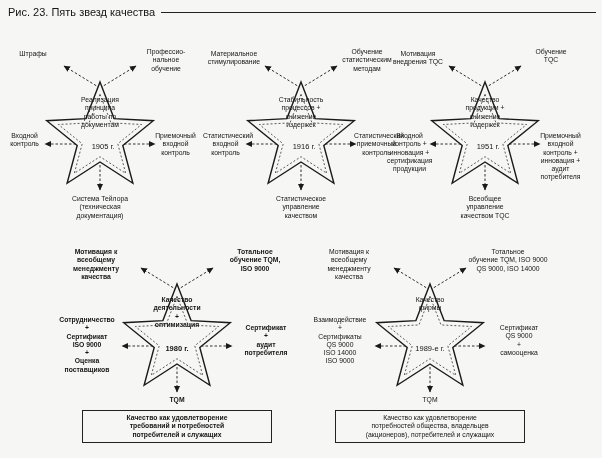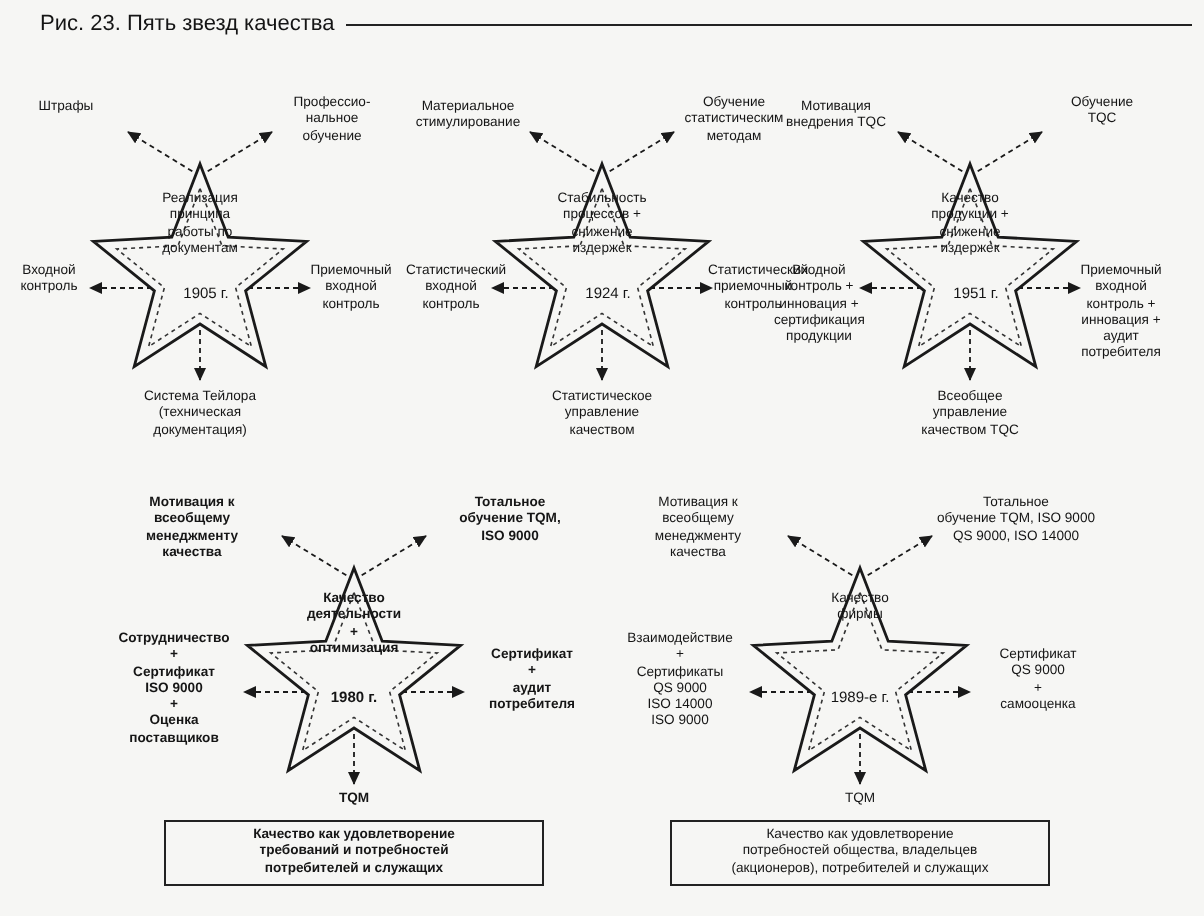--- a/index.html
+++ b/index.html
@@ -4,21 +4,21 @@
 <style>
   * { margin:0; padding:0; box-sizing:border-box; }
   html,body { width:602px; height:458px; }
   body {
     background:#f6f6f4;
     font-family:"Liberation Sans","DejaVu Sans",sans-serif;
     color:#151515;
     position:relative;
     overflow:hidden;
   }
-  .header { position:absolute; left:20px; right:6px; top:6px; display:flex; align-items:center; gap:6px; }
+  .header { position:absolute; left:8px; right:6px; top:6px; display:flex; align-items:center; gap:6px; }
   .header .title { font-size:11px; white-space:nowrap; }
   .hline { flex:1; border-top:1.5px solid #222; margin-top:1px; }
 
   .cell { position:absolute; }
   .cell svg.star { position:absolute; inset:0; width:100%; height:100%; }
 
   .lbl { position:absolute; font-size:6.8px; line-height:1.22; white-space:pre-line; text-align:center; }
 
   .top { top:34px; width:196px; height:200px; }
   #c1 { left:2px; } #c2 { left:203px; } #c3 { left:387px; }
@@ -109,21 +109,21 @@
   <div class="lbl t-in">Стабильность
 процессов +
 снижение
 издержек</div>
   <div class="lbl t-l">Статистический
 входной
 контроль</div>
   <div class="lbl t-r">Статистический
 приемочный
 контроль</div>
-  <div class="lbl t-year">1924 г.</div>
+  <div class="lbl t-year">1916 г.</div>
   <div class="lbl t-cap">Статистическое
 управление
 качеством</div>
 </div>
 
 <div class="cell top" id="c3">
   <svg class="star" viewBox="0 0 196 200">
     <g transform="translate(98,104)">
         <use href="#starshape"></use>
       </g>

